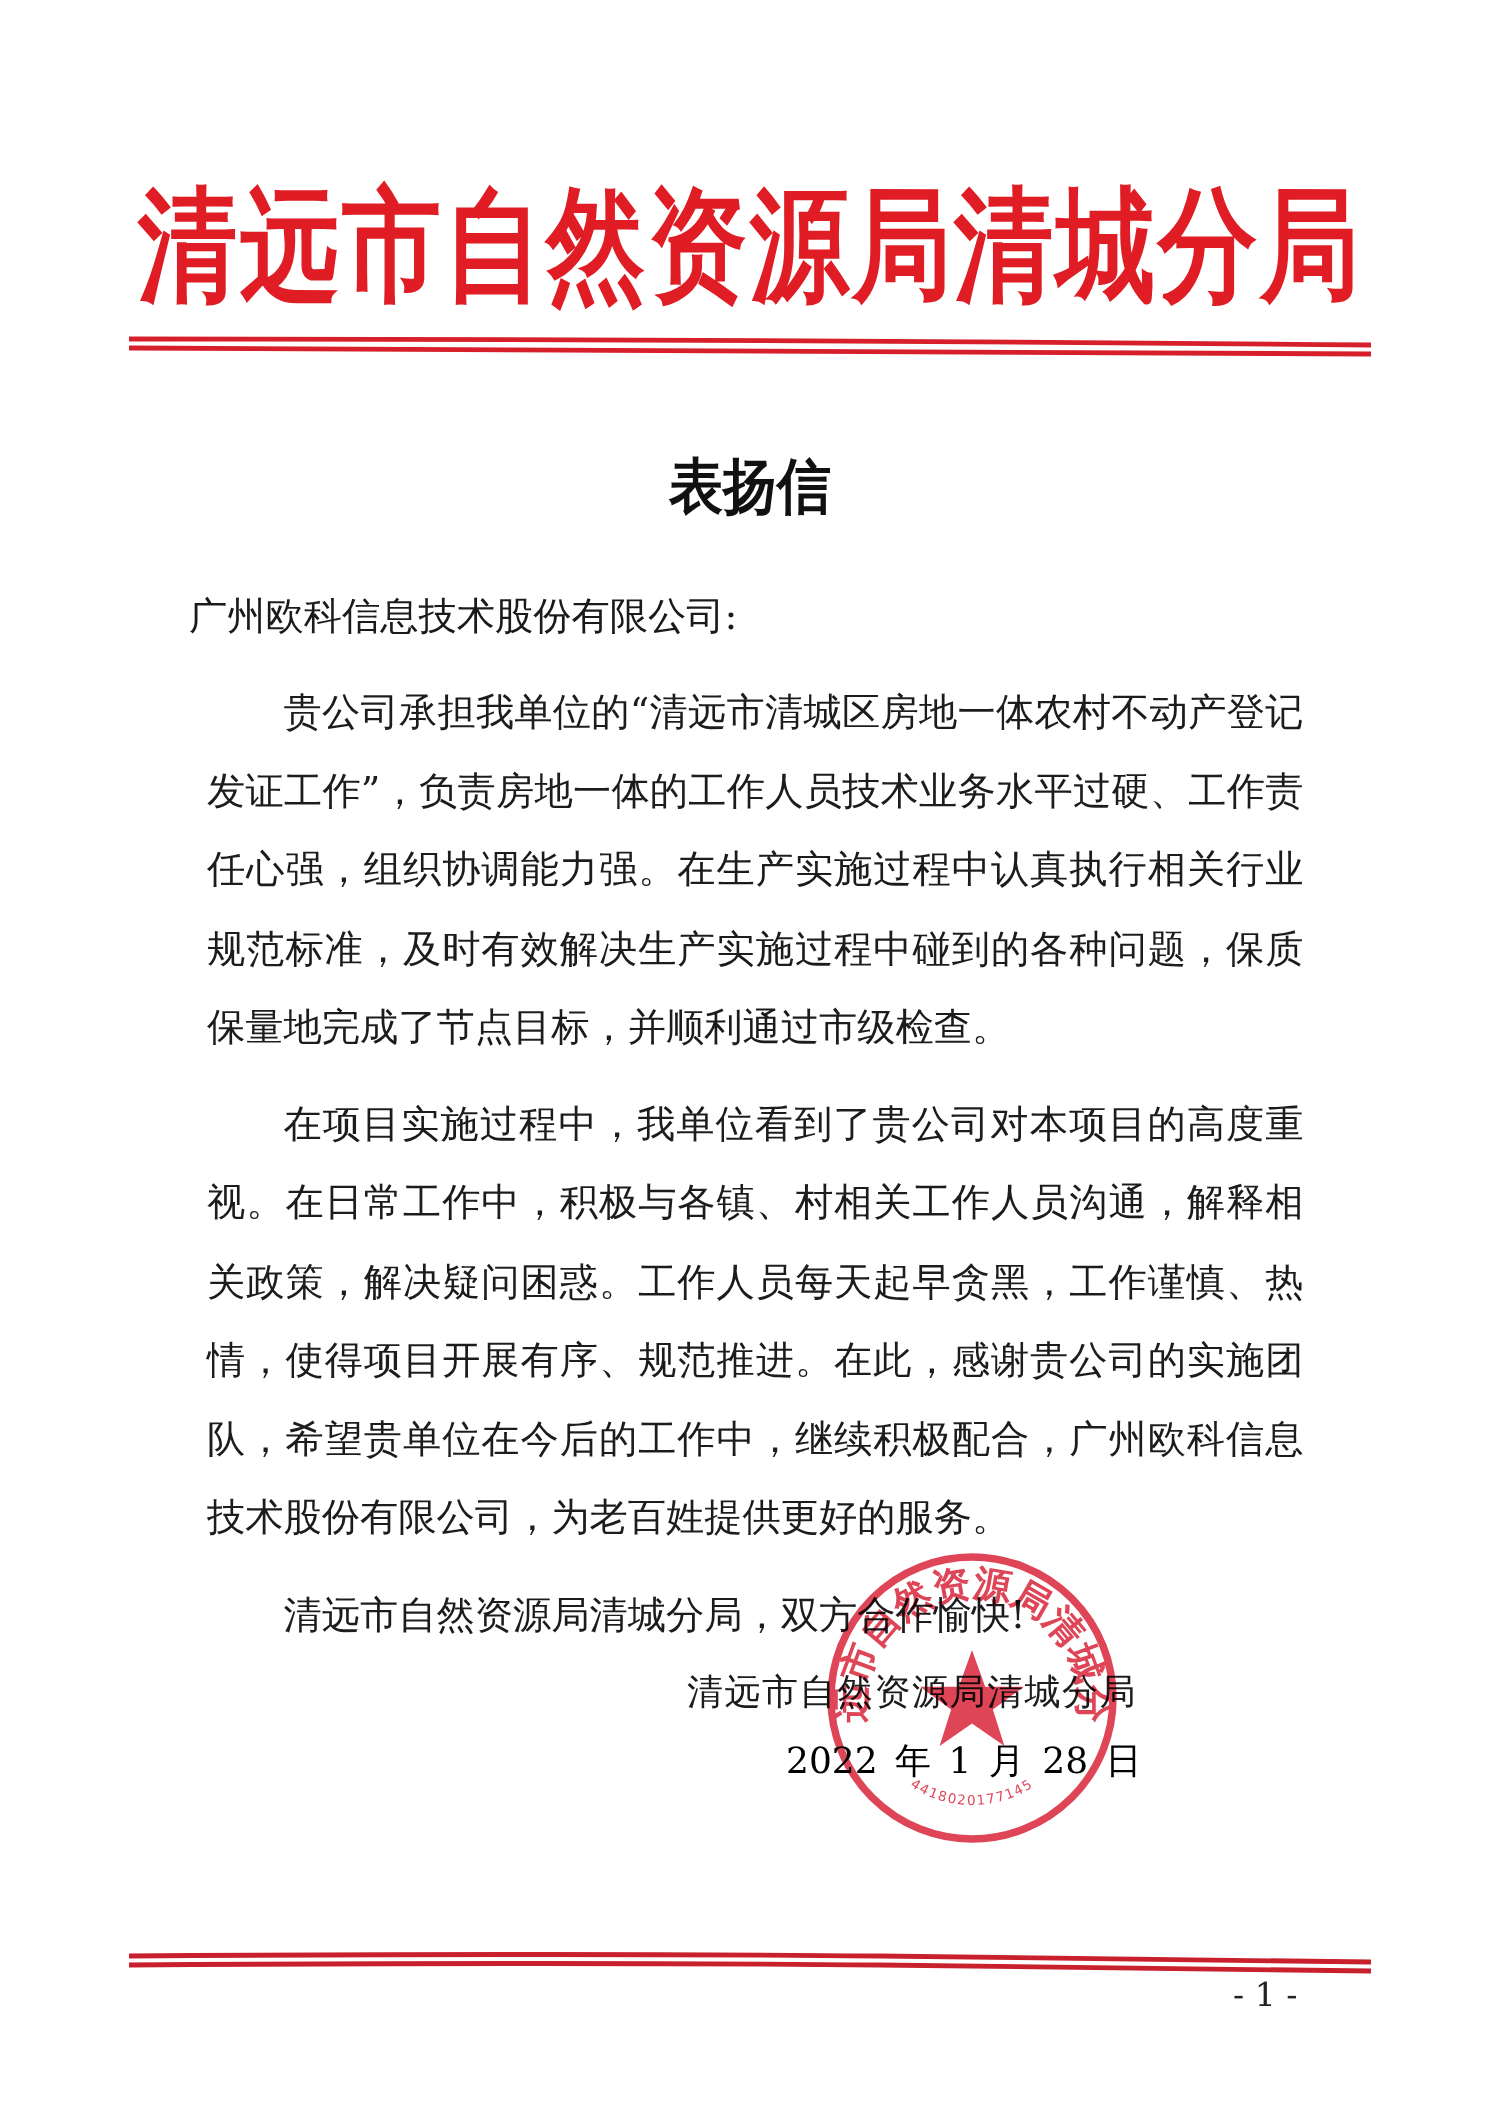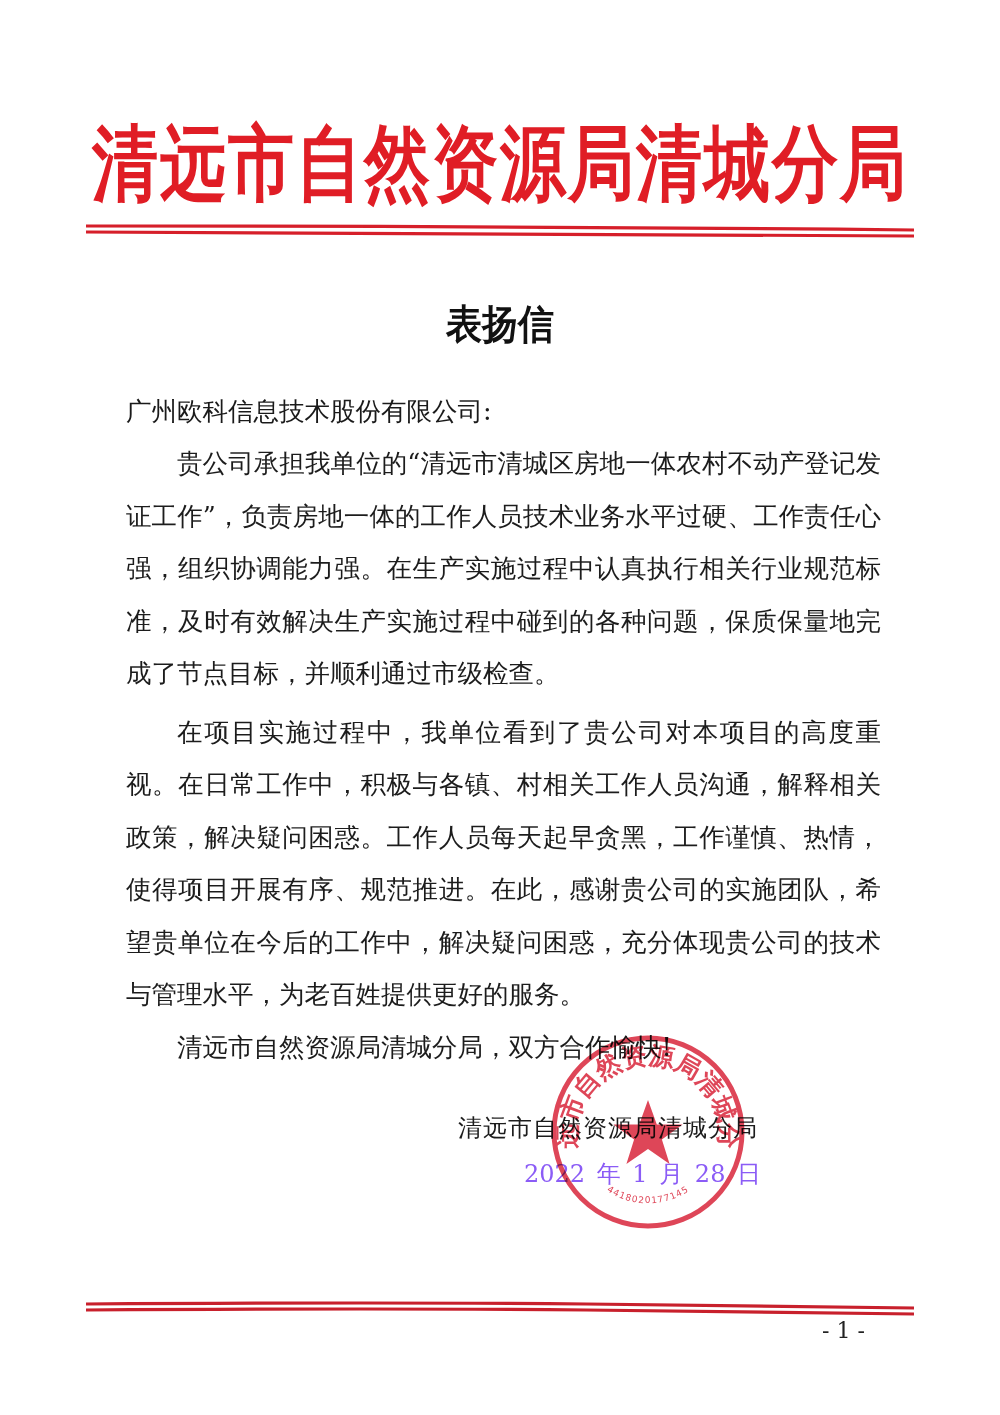--- a/index.html
+++ b/index.html
@@ -7,23 +7,23 @@
          font-family: "DejaVu Serif", "Liberation Serif", serif; color: #1a1a1a; }
   .header-title { position: absolute; left: 0; width: 1000px; top: 108px; text-align: center;
          font-family: "DejaVu Serif", serif; font-weight: bold; font-size: 66px; letter-spacing: 2px;
          color: #e01d25; transform: scaleY(1.25); transform-origin: top center; }
   .rule { position: absolute; left: 86px; width: 828px; height: 16px; }
   .rule svg { display: block; }
   .doc-title { position: absolute; left: 0; width: 1000px; top: 298px; text-align: center;
          font-size: 36px; font-weight: bold; color: #111; transform: scaleY(1.12); transform-origin: top center; }
   .body-text { position: absolute; left: 126px; width: 755px; font-size: 25.5px; line-height: 52.5px; color: #1c1c1c; }
   .salutation { position: absolute; left: 126px; top: 385px; font-size: 25.5px; line-height: 52px; text-align: center; }
-  .para { margin: 0; text-indent: 2em; text-align: justify; }
+  .para { margin: 12px; text-indent: 2em; text-align: justify; }
   .signature { position: absolute; left: 458px; top: 1112px; font-size: 24px; color: #1c1c1c; letter-spacing: 1px; }
-  .date { position: absolute; left: 524px; top: 1158px; font-size: 24px; color: #8b5cf6; word-spacing: 4px; }
+  .date { position: absolute; left: 524px; top: 1158px; font-size: 24px; color: #000000; word-spacing: 4px; }
   .stamp { position: absolute; left: 548px; top: 1032px; width: 200px; height: 200px; opacity: 0.85; mix-blend-mode: multiply; }
   .page-num { position: absolute; left: 822px; top: 1318px; font-size: 22px; color: #222; }
 </style>
 </head>
 <body>
 
 <div class="header-title">清远市自然资源局清城分局</div>
 
 <div class="rule" style="top:222px;">
   <svg width="828" height="16" viewBox="0 0 828 16">
@@ -31,21 +31,21 @@
     <path d="M0 10 Q 400 11 828 14" stroke="#d61f2a" stroke-width="3.2" fill="none"></path>
   </svg>
 </div>
 
 <div class="doc-title">表扬信</div>
 
 <div class="salutation">广州欧科信息技术股份有限公司:</div>
 
 <div class="body-text" style="top:437px;">
   <p class="para">贵公司承担我单位的“清远市清城区房地一体农村不动产登记发证工作”，负责房地一体的工作人员技术业务水平过硬、工作责任心强，组织协调能力强。在生产实施过程中认真执行相关行业规范标准，及时有效解决生产实施过程中碰到的各种问题，保质保量地完成了节点目标，并顺利通过市级检查。</p>
-  <p class="para" style="margin-top:6px;">在项目实施过程中，我单位看到了贵公司对本项目的高度重视。在日常工作中，积极与各镇、村相关工作人员沟通，解释相关政策，解决疑问困惑。工作人员每天起早贪黑，工作谨慎、热情，使得项目开展有序、规范推进。在此，感谢贵公司的实施团队，希望贵单位在今后的工作中，解决疑问困惑，充分体现贵公司的技术与管理水平，为老百姓提供更好的服务。</p>
+  <p class="para" style="margin-top:6px;">在项目实施过程中，我单位看到了贵公司对本项目的高度重视。在日常工作中，积极与各镇、村相关工作人员沟通，解释相关政策，解决疑问困惑。工作人员每天起早贪黑，工作谨慎、热情，使得项目开展有序、规范推进。在此，感谢贵公司的实施团队，希望贵单位在今后的工作中，继续积极配合，广州欧科信息技术股份有限公司，为老百姓提供更好的服务。</p>
   <p class="para">清远市自然资源局清城分局，双方合作愉快!</p>
 </div>
 
 <div class="signature">清远市自然资源局清城分局</div>
 <div class="date">2022 年 1 月 28 日</div>
 
 <div class="stamp">
   <svg width="200" height="200" viewBox="0 0 200 200">
     <defs>
       <path id="arcTop" d="M 32 128 A 72 72 0 1 1 168 128"></path>

